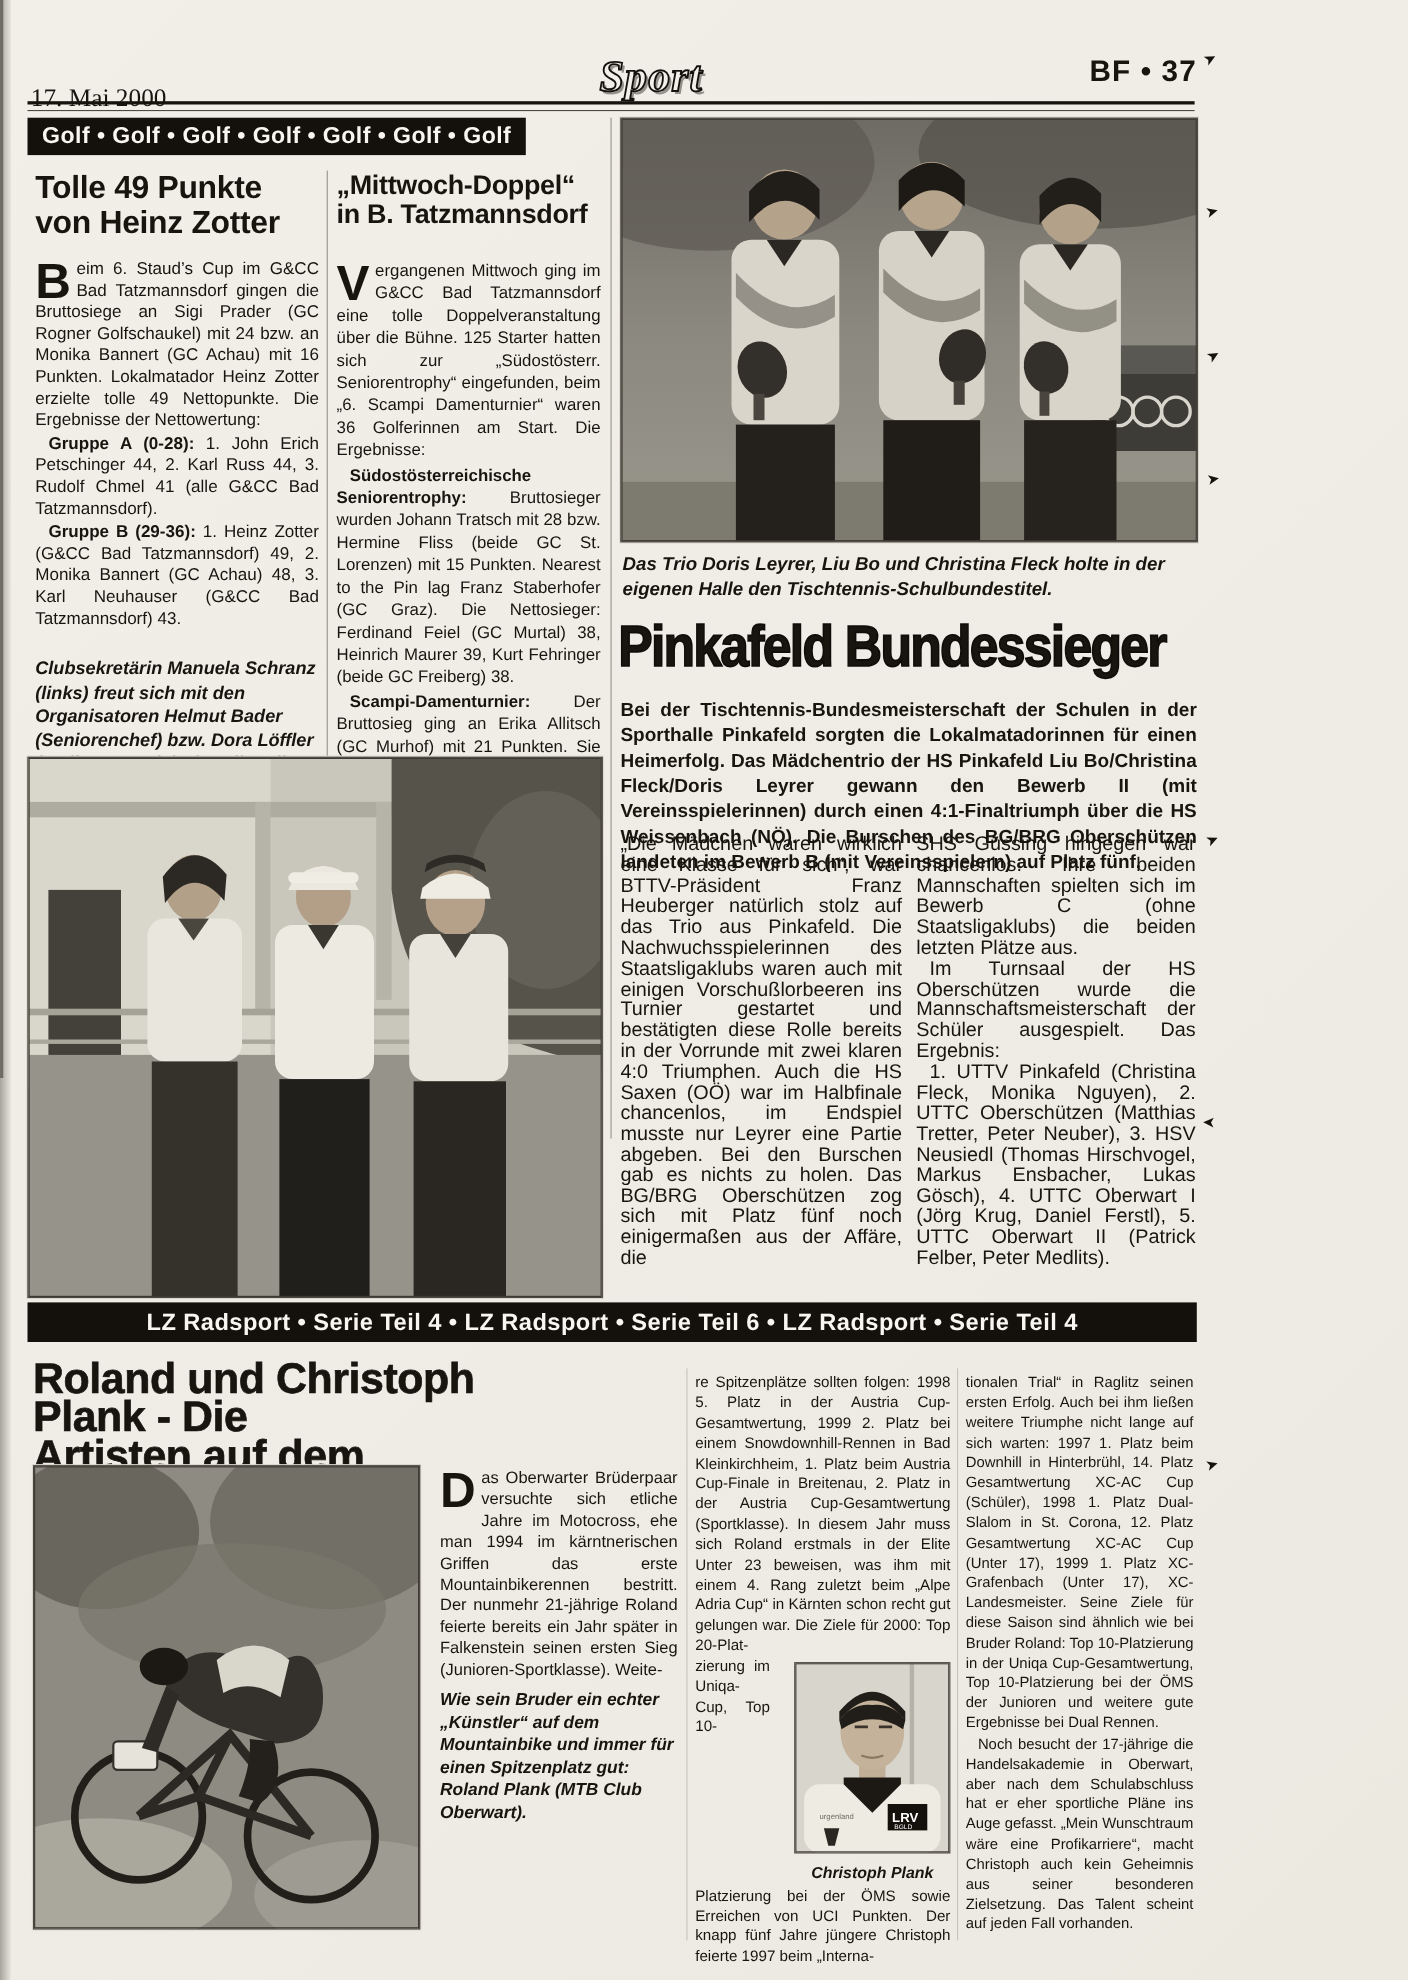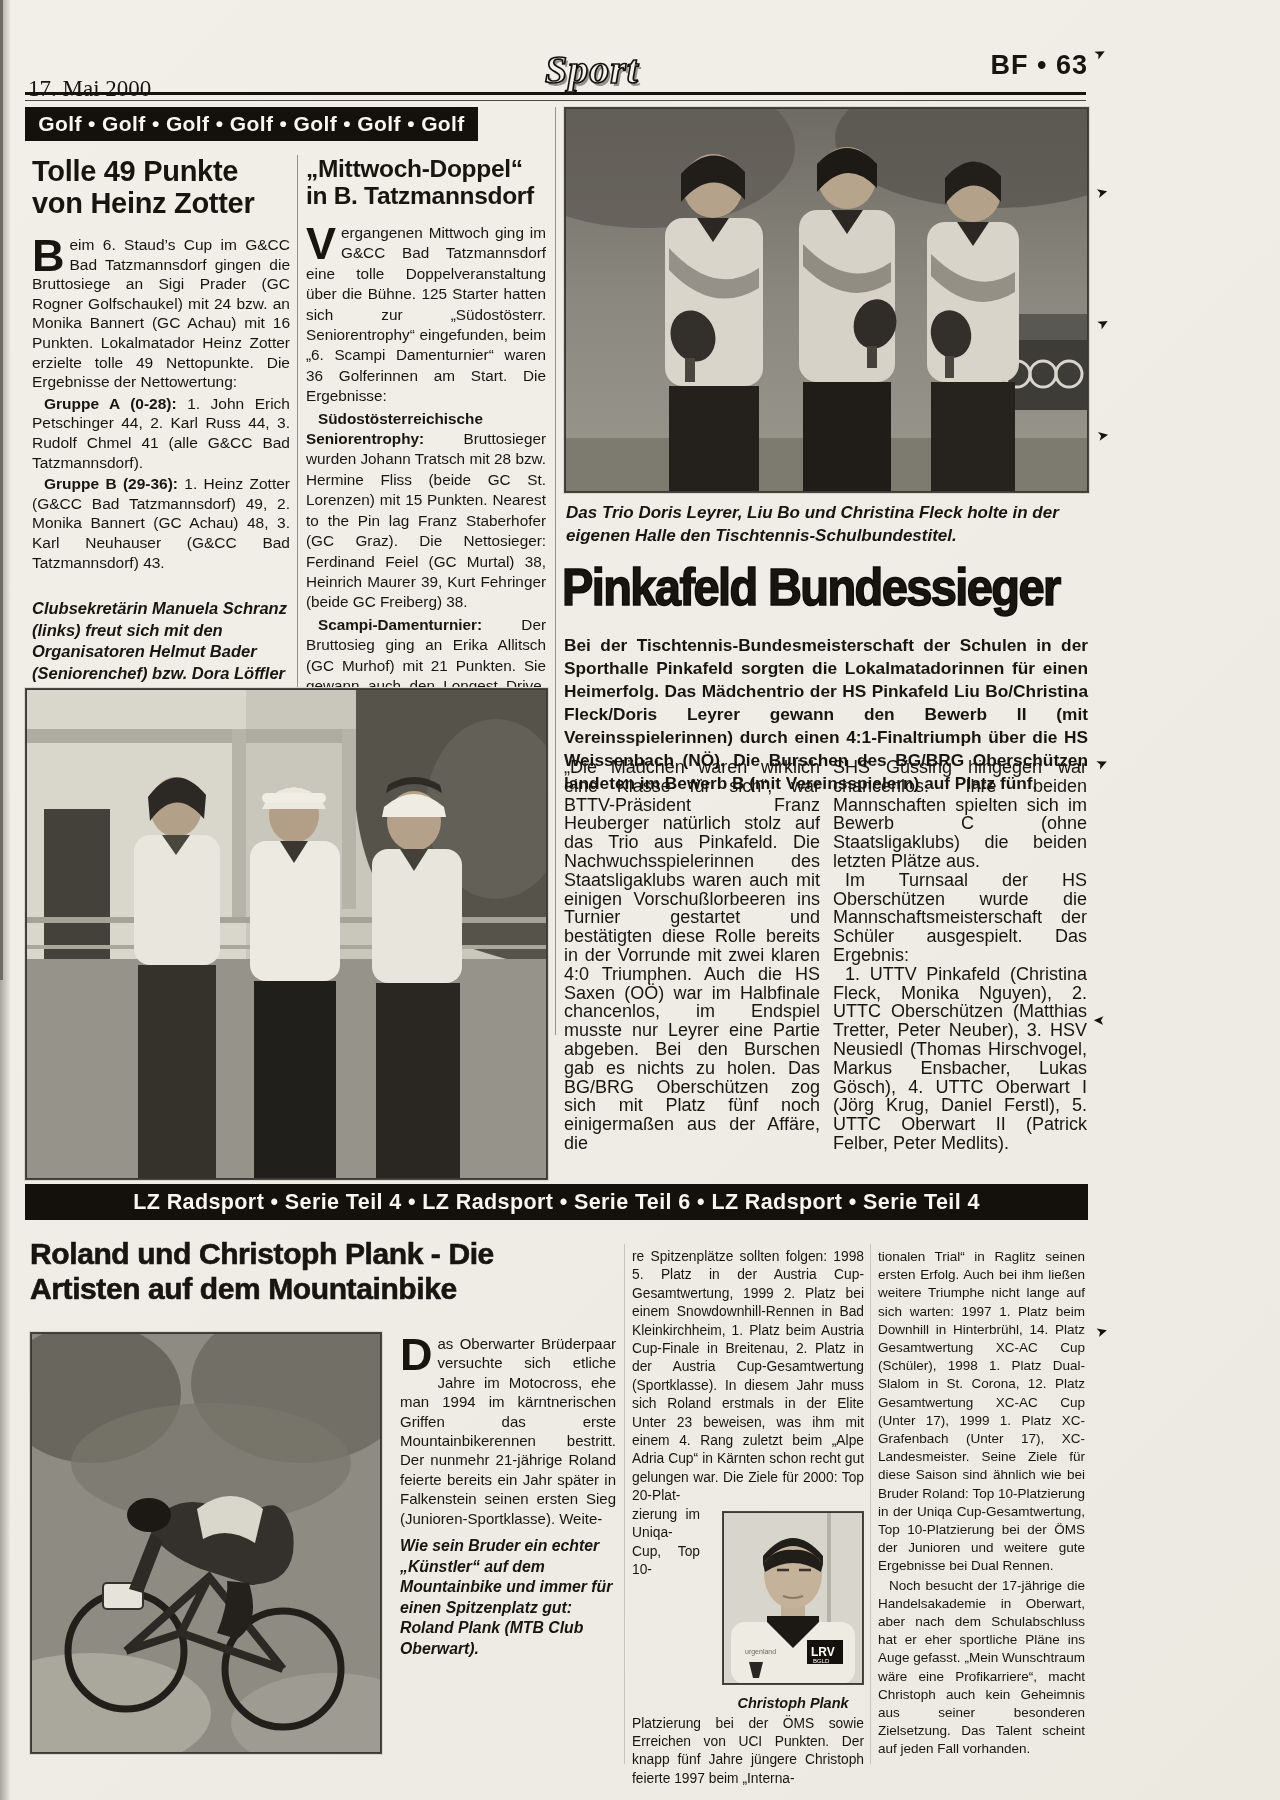--- a/index.html
+++ b/index.html
@@ -28,63 +28,63 @@
 
   .vrule{width:1px;background:#96938a;}
   .vrule-light{width:1px;background:#c7c4bb;}
 
   
   .art-title{font-weight:bold;letter-spacing:-.3px;}
   .z-col{left:32px;top:155px;width:258px;}
   .z-col .art-title{font-size:29px;line-height:32px;margin-bottom:16px;}
   .z-col .bodytext{font-size:15.5px;line-height:19.6px;}
   .d-col{left:306px;top:155px;width:240px;}
-  .d-col .art-title{font-size:24.5px;line-height:27px;margin-bottom:14px;}
+  .d-col .art-title{font-size:24.5px;line-height:27px;margin-bottom:28px;}
   .d-col .bodytext{font-size:15.3px;line-height:20.4px;}
   .dropcap{float:left;font-size:45px;line-height:37px;font-weight:bold;padding:2px 5px 0 0;}
   .grp{text-indent:12px;margin-top:2px;}
   .runin{font-weight:bold;}
   .ital-cap{margin-top:26px;font-weight:bold;font-style:italic;font-size:16.5px;line-height:21.5px;text-align:left;}
 
   .photo-frame{border:1px solid #4a473f;background:#8b887f;box-shadow:0 0 0 1px #d8d5cd;}
   .photo-frame svg{display:block;}
 
   
   .tt-caption{left:566px;top:502px;width:520px;font-weight:bold;font-style:italic;font-size:17px;line-height:22.5px;text-align:left;}
   .tt-headline{left:562px;top:556px;width:526px;font-size:47px;font-weight:bold;letter-spacing:-1.6px;
                -webkit-text-stroke:1.4px #0f0d09;transform:scaleY(1.12);transform-origin:top left;white-space:nowrap;}
   .tt-lead{left:564px;top:634px;width:524px;font-weight:bold;font-size:17.3px;line-height:23px;}
   .tt-col{font-size:18px;line-height:18.8px;}
   .tt-col p + p{text-indent:12px;}
   .tt-col1{left:564px;top:758px;width:256px;}
   .tt-col2{left:833px;top:758px;width:254px;}
 
   
-  .rad-headline{left:30px;top:1236px;width:480px;font-size:30px;line-height:35px;font-weight:bold;
+  .rad-headline{left:30px;top:1236px;width:480px;font-size:39px;line-height:35px;font-weight:bold;
                 letter-spacing:-.4px;-webkit-text-stroke:.6px #14110c;}
   .rad-colA{left:400px;top:1334px;width:216px;font-size:15px;line-height:19.4px;}
   .rad-colA .ital-cap{margin-top:8px;font-size:15.8px;line-height:20.5px;}
   .rad-colB{left:632px;top:1248px;width:232px;font-size:13.8px;line-height:18.4px;}
   .rad-colC{left:878px;top:1248px;width:207px;font-size:13.5px;line-height:18.2px;}
   .rad-colC p + p{text-indent:11px;margin-top:1px;}
   .cb-photo{float:right;width:142px;margin:5px 0 2px 8px;padding-left:14px;}
   .cb-photo .pframe{border:1px solid #4a473f;}
   .cb-caption{font-weight:bold;font-style:italic;font-size:14.5px;text-align:center;margin-top:4px;}
 </style>
 </head>
 <body>
 
 <div id="page">
 
   <div class="abs scan-edge"></div>
   <div class="abs scan-sliver"></div>
 
   <div class="abs hdr-date">17. Mai 2000</div>
   <div class="abs hdr-sport">Sport</div>
-  <div class="abs hdr-page">BF • 63</div>
+  <div class="abs hdr-page">BF • 37</div>
   <div class="abs hdr-rule"></div>
 
   <span class="abs mark" style="left:1094px;top:46px;transform:rotate(-28deg);">➤</span>
   <span class="abs mark" style="left:1096px;top:185px;transform:rotate(-14deg);">➤</span>
   <span class="abs mark" style="left:1097px;top:316px;transform:rotate(-30deg);">➤</span>
   <span class="abs mark" style="left:1097px;top:428px;transform:rotate(-10deg);">➤</span>
   <span class="abs mark" style="left:1096px;top:756px;transform:rotate(-24deg);">➤</span>
   <span class="abs mark" style="left:1093px;top:1014px;transform:rotate(182deg);">➤</span>
   <span class="abs mark" style="left:1096px;top:1324px;transform:rotate(-16deg);">➤</span>
 

